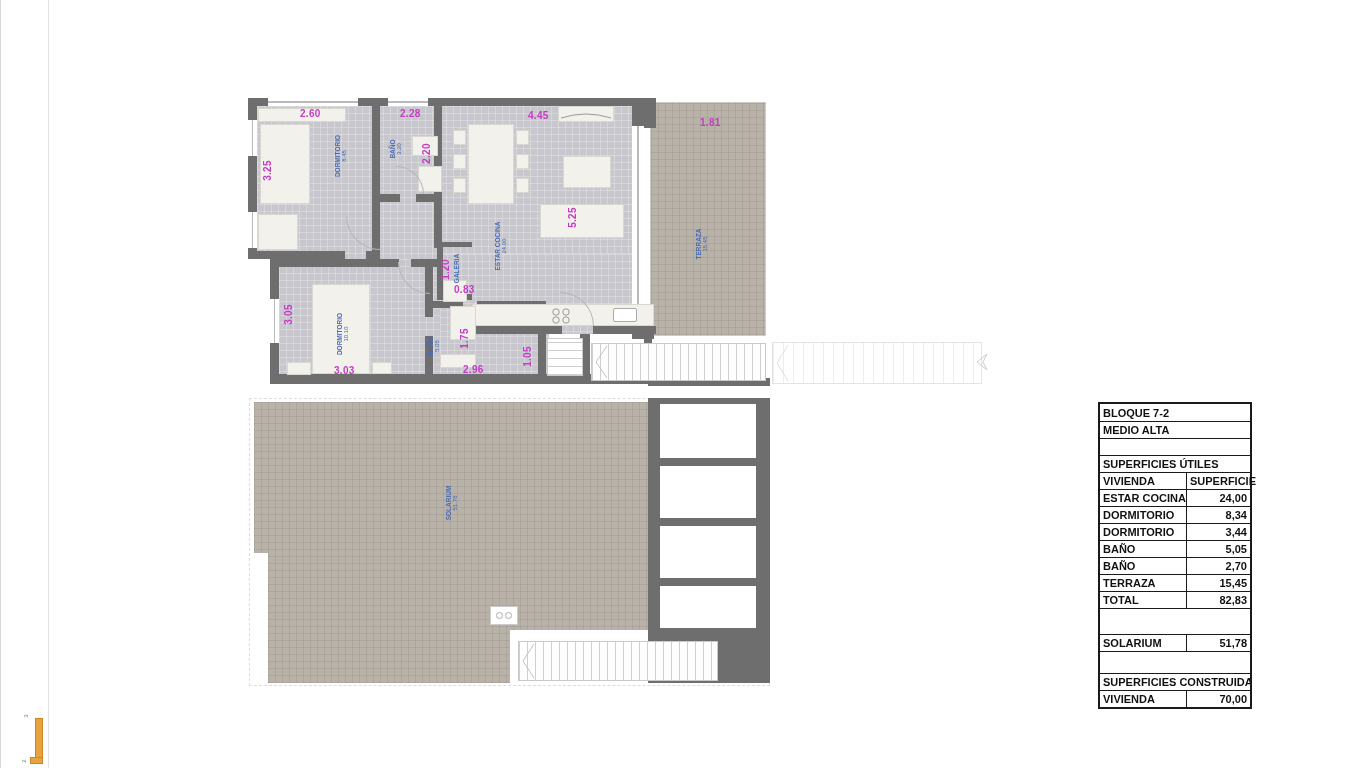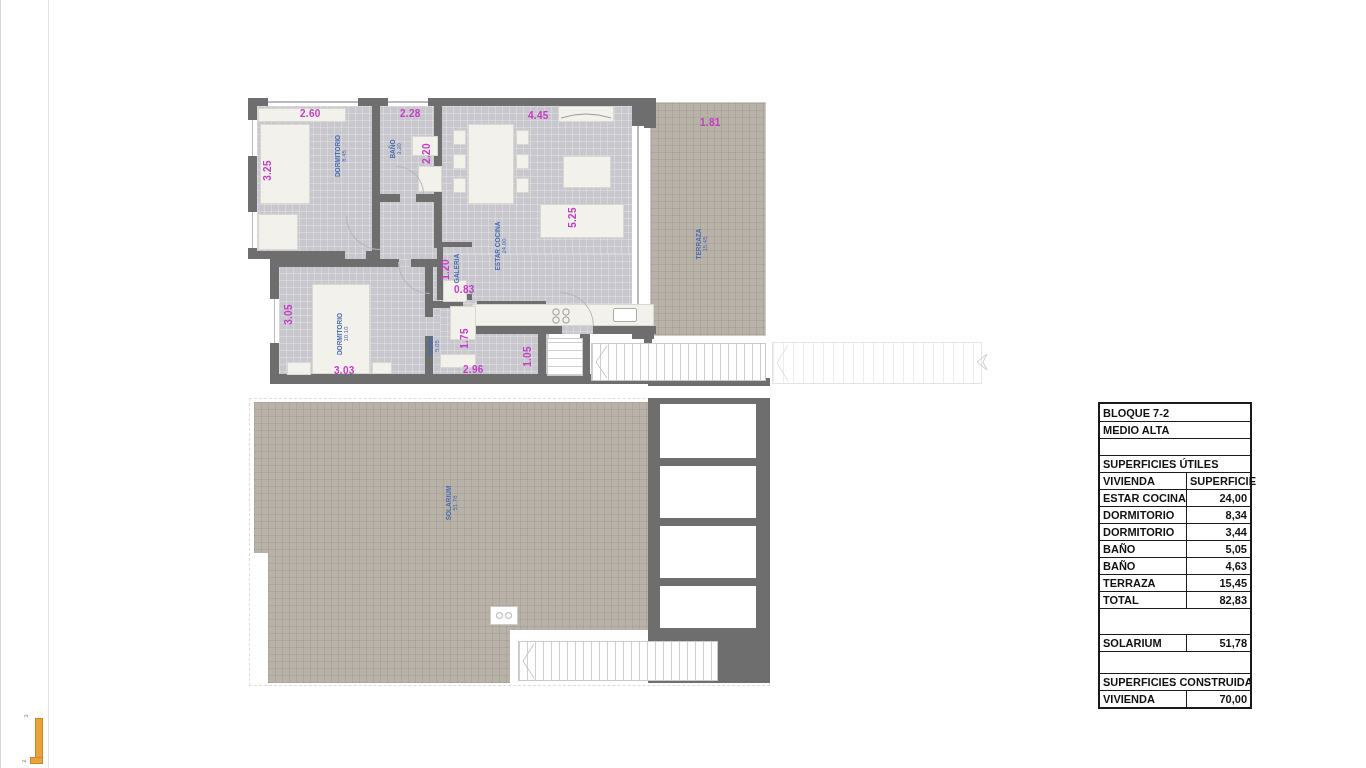--- a/index.html
+++ b/index.html
@@ -269,21 +269,21 @@
   <div class="trow">
       <div class="tcell-l">DORMITORIO</div>
       <div class="tcell-r">3,44</div>
     </div>
   <div class="trow">
       <div class="tcell-l">BAÑO</div>
       <div class="tcell-r">5,05</div>
     </div>
   <div class="trow">
       <div class="tcell-l">BAÑO</div>
-      <div class="tcell-r">4,63</div>
+      <div class="tcell-r">2,70</div>
     </div>
   <div class="trow">
       <div class="tcell-l">TERRAZA</div>
       <div class="tcell-r">15,45</div>
     </div>
   <div class="trow">
       <div class="tcell-l">TOTAL</div>
       <div class="tcell-r">82,83</div>
     </div>
   <div class="trow tall"></div>

